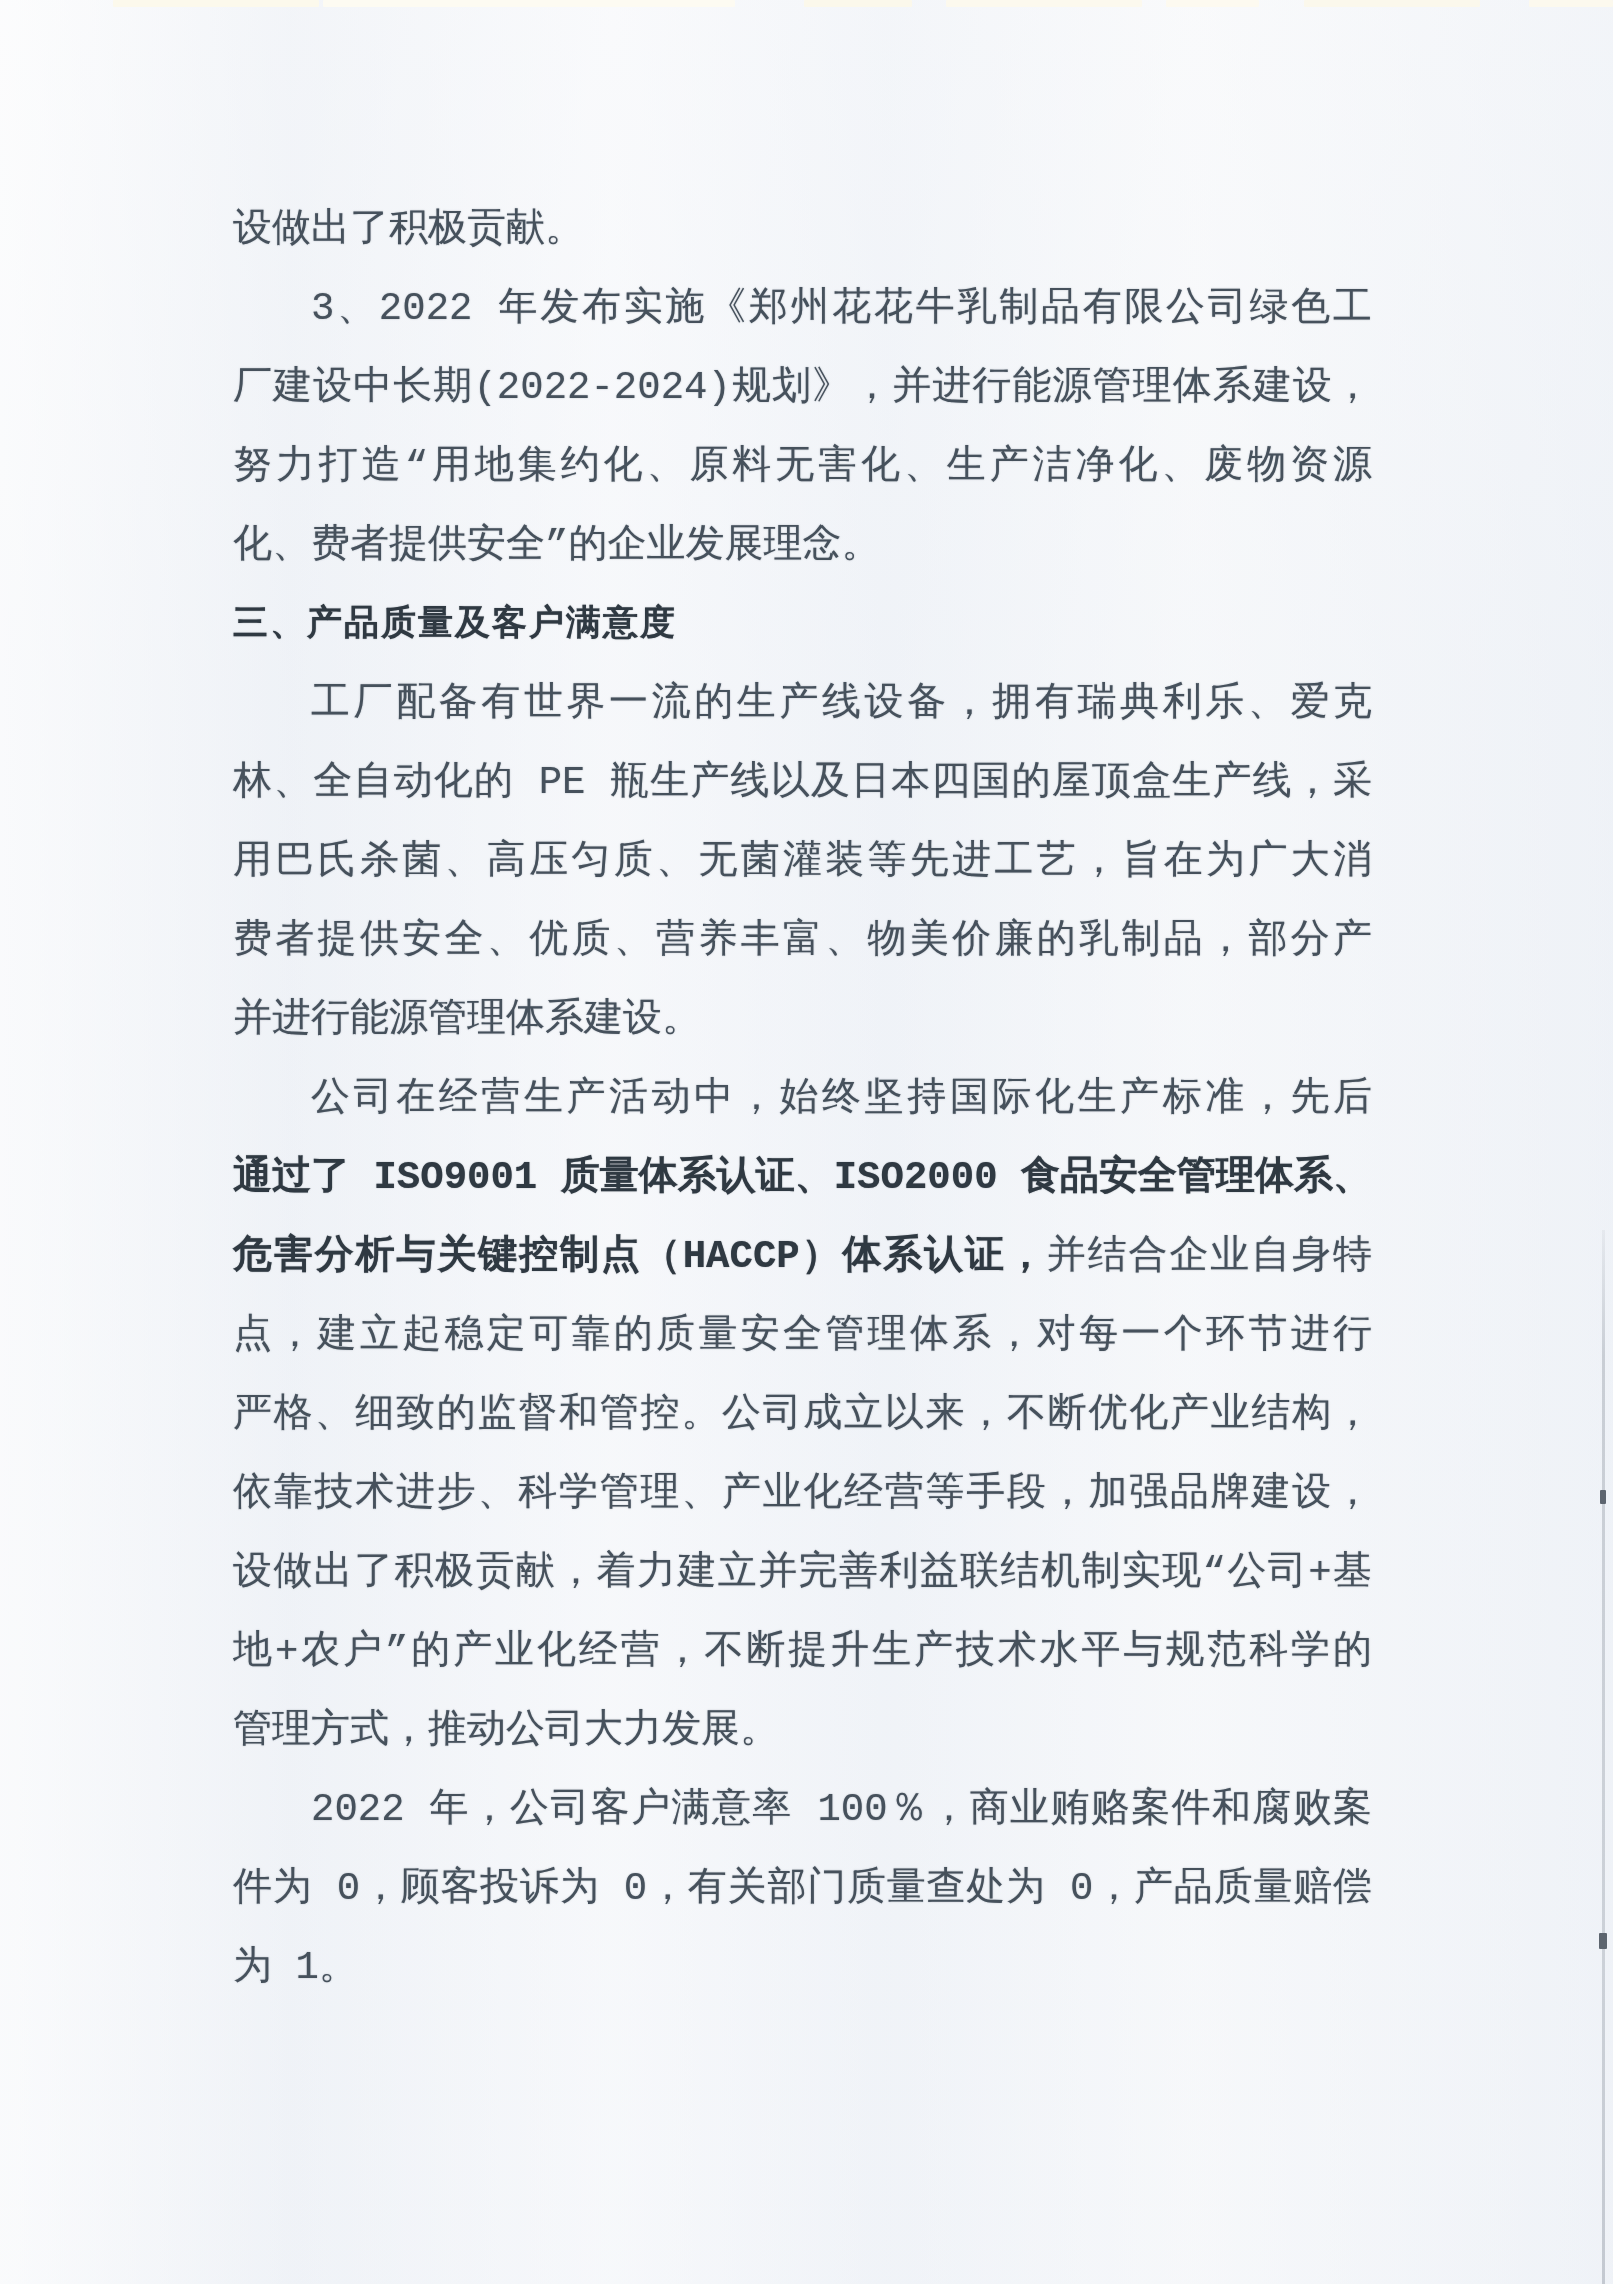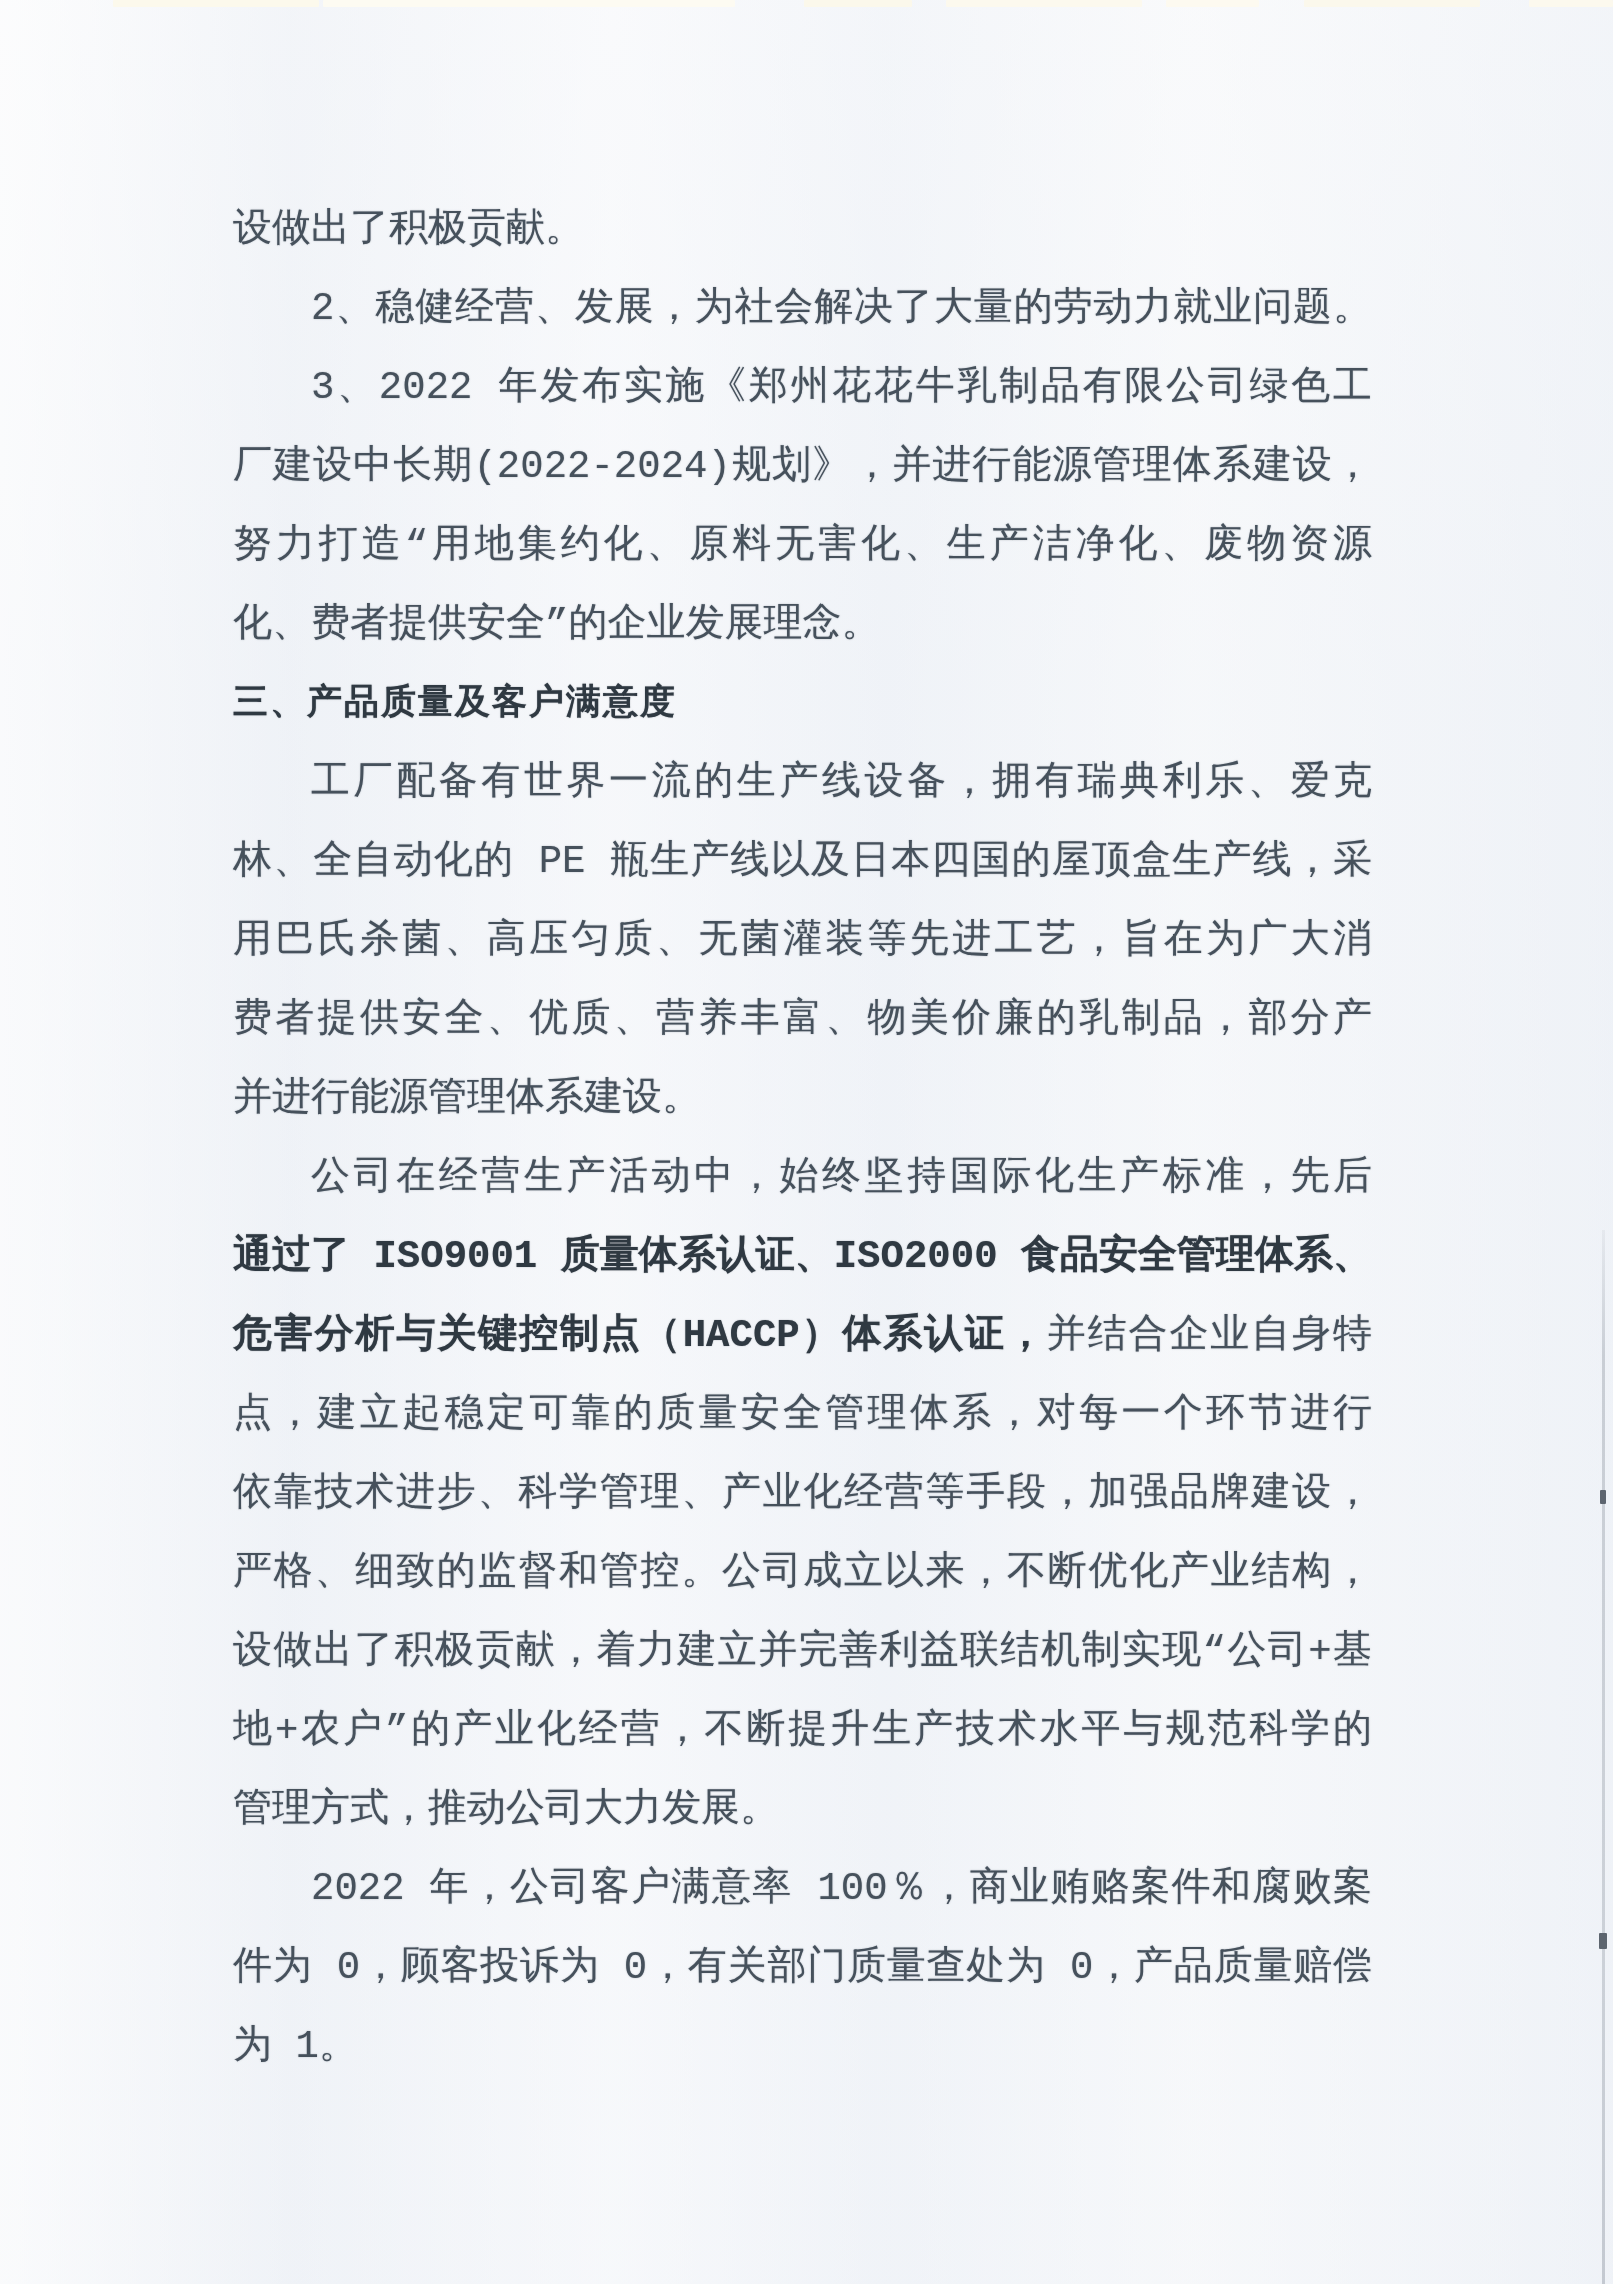--- a/index.html
+++ b/index.html
@@ -88,37 +88,36 @@
       <div class="seg" style="left: 323px; width: 412px; background: rgb(253, 251, 242);"></div>
       <div class="seg" style="left: 804px; width: 108px; background: rgb(251, 248, 235);"></div>
       <div class="seg" style="left: 946px; width: 196px; background: rgb(252, 249, 238);"></div>
       <div class="seg" style="left: 1166px; width: 93px; background: rgb(253, 250, 240);"></div>
       <div class="seg" style="left: 1304px; width: 176px; background: rgb(251, 248, 236);"></div>
       <div class="seg" style="left: 1529px; width: 84px; background: rgb(252, 249, 238);"></div>
     </div>
   <div class="scan-edge-line" style="left: 1602px; top: 1230px; height: 1055px;"></div>
   <div class="text-block">
       <div class="line left"><span>设做出了积极贡献。</span></div>
-      <div class="line justify indent"><span>2、稳健经营、发展，为社会解决了大量的劳动力就业问题。</span></div>
       <div class="line justify indent"><span>3、2022 年发布实施《郑州花花牛乳制品有限公司绿色工</span></div>
       <div class="line justify"><span>厂建设中长期(2022-2024)规划》，并进行能源管理体系建设，</span></div>
       <div class="line justify"><span>努力打造“用地集约化、原料无害化、生产洁净化、废物资源</span></div>
       <div class="line left"><span>化、费者提供安全”的企业发展理念。</span></div>
       <div class="line left heading"><span class="bold">三、产品质量及客户满意度</span></div>
       <div class="line justify indent"><span>工厂配备有世界一流的生产线设备，拥有瑞典利乐、爱克</span></div>
       <div class="line justify"><span>林、全自动化的 PE 瓶生产线以及日本四国的屋顶盒生产线，采</span></div>
       <div class="line justify"><span>用巴氏杀菌、高压匀质、无菌灌装等先进工艺，旨在为广大消</span></div>
       <div class="line justify"><span>费者提供安全、优质、营养丰富、物美价廉的乳制品，部分产</span></div>
       <div class="line left"><span>并进行能源管理体系建设。</span></div>
       <div class="line justify indent"><span>公司在经营生产活动中，始终坚持国际化生产标准，先后</span></div>
       <div class="line justify"><span class="bold">通过了 ISO9001 质量体系认证、ISO2000 食品安全管理体系、</span></div>
       <div class="line justify"><span class="bold">危害分析与关键控制点（HACCP）体系认证，</span><span>并结合企业自身特</span></div>
       <div class="line justify"><span>点，建立起稳定可靠的质量安全管理体系，对每一个环节进行</span></div>
+      <div class="line justify"><span>严格、细致的监督和管控。公司成立以来，不断优化产业结构，</span></div>
       <div class="line justify"><span>依靠技术进步、科学管理、产业化经营等手段，加强品牌建设，</span></div>
-      <div class="line justify"><span>严格、细致的监督和管控。公司成立以来，不断优化产业结构，</span></div>
       <div class="line justify"><span>设做出了积极贡献，着力建立并完善利益联结机制实现“公司+基</span></div>
       <div class="line justify"><span>地+农户”的产业化经营，不断提升生产技术水平与规范科学的</span></div>
       <div class="line left"><span>管理方式，推动公司大力发展。</span></div>
       <div class="line justify indent"><span>2022 年，公司客户满意率 100％，商业贿赂案件和腐败案</span></div>
       <div class="line justify"><span>件为 0，顾客投诉为 0，有关部门质量查处为 0，产品质量赔偿</span></div>
       <div class="line left"><span>为 1。</span></div>
     </div>
 <div class="scan-edge-mark" style="left: 1600px; top: 1490px; width: 5.9px; height: 13.7px;"></div>
     <div class="scan-edge-mark" style="left: 1599px; top: 1933px; width: 7.8px; height: 15.7px;"></div>
   </div>

